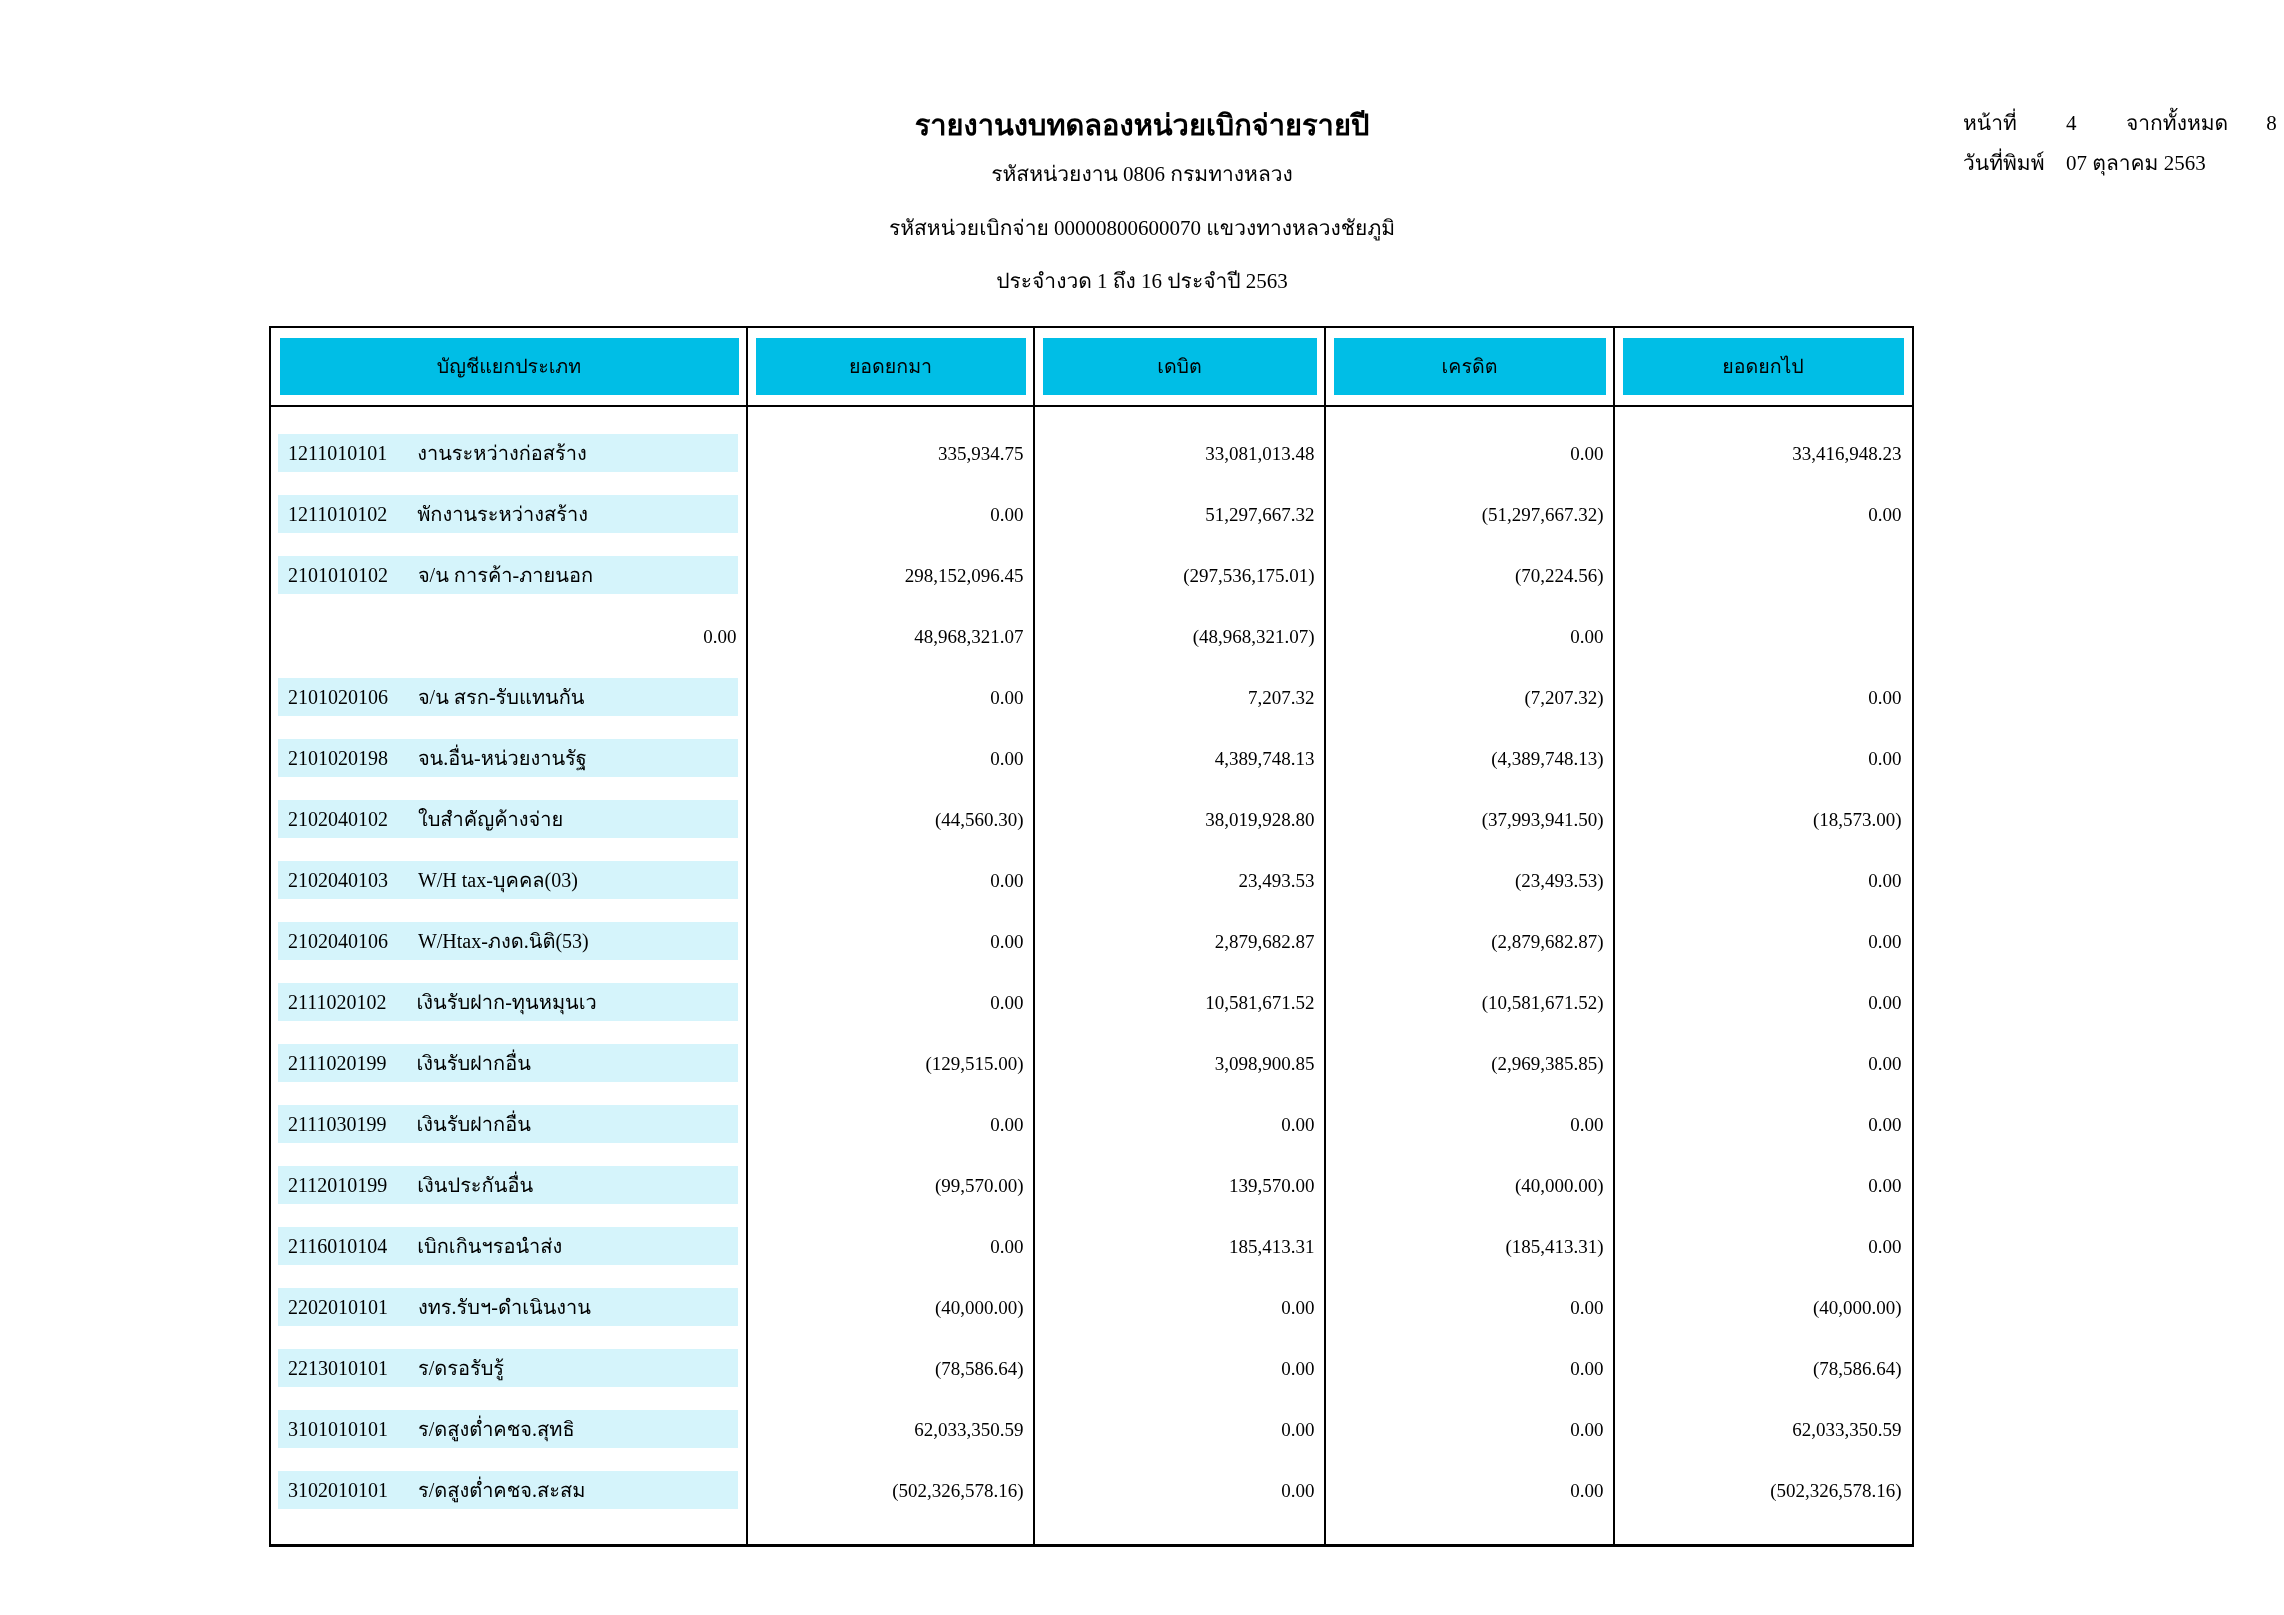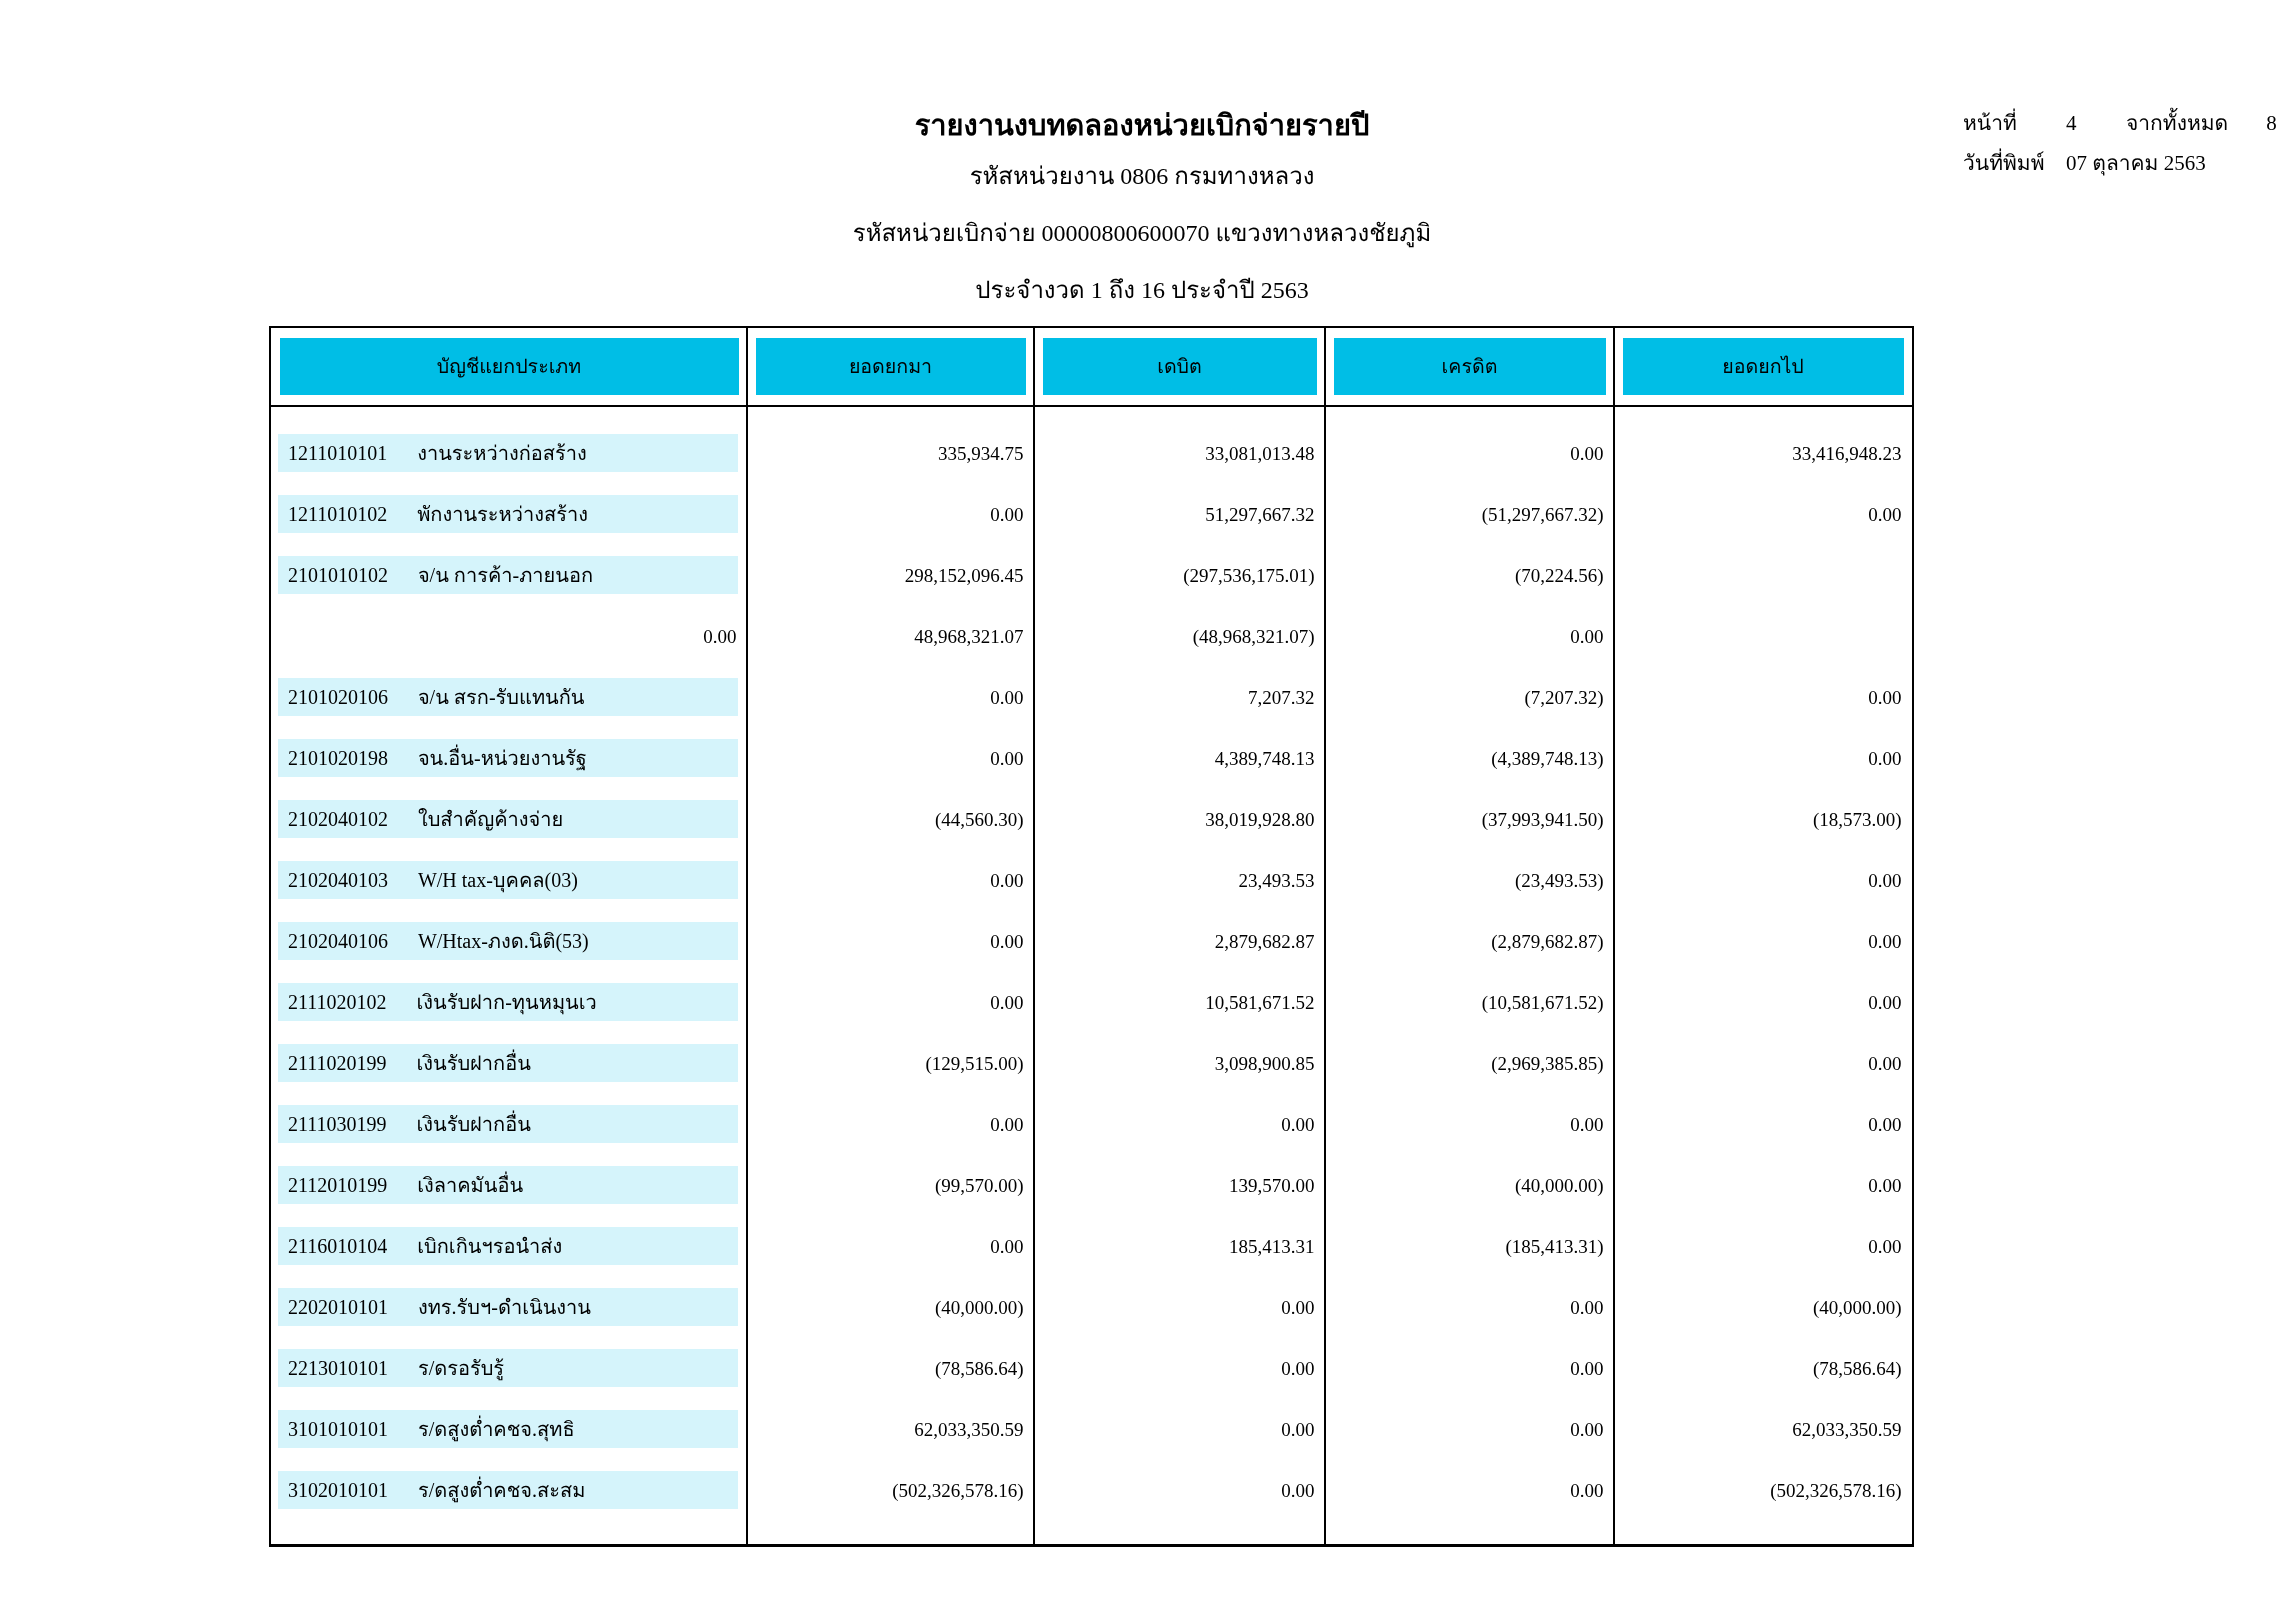--- a/index.html
+++ b/index.html
@@ -10,21 +10,21 @@
     font-family:"Liberation Serif","DejaVu Serif",serif;
     color:#000;
     overflow:hidden;
   }
   
   .header-center{
     position:absolute;left:0;top:110px;width:100%;
     text-align:center;
   }
   .title{font-size:29px;font-weight:bold;line-height:1.1;}
-  .sub{font-size:24px;line-height:1.1;}
+  .sub{font-size:21px;line-height:1.1;}
   .sub1{margin-top:21px;}
   .sub2{margin-top:31px;}
   .sub3{margin-top:30px;font-family:Liberation Serif, serif;}
   
   .header-right{
     position:absolute;left:1963px;top:112px;
     font-size:21px;line-height:1.1;white-space:nowrap;
   }
   .hr-line{display:flex;align-items:baseline;}
   .hr-line + .hr-line{margin-top:17px;}
@@ -335,21 +335,21 @@
             <span>0.00</span>
           </div>
           <div class="td num">
             <span>0.00</span>
           </div>
         </div>
         <div class="tr cols">
           <div class="td">
             <div class="band" style="background: rgb(213, 244, 251);">
               <span class="code">2112010199</span>
-              <span class="name">เงิลาคมันอื่น</span>
+              <span class="name">เงินประกันอื่น</span>
             </div>
           </div>
           <div class="td num">
             <span>(99,570.00)</span>
           </div>
           <div class="td num">
             <span>139,570.00</span>
           </div>
           <div class="td num">
             <span>(40,000.00)</span>

